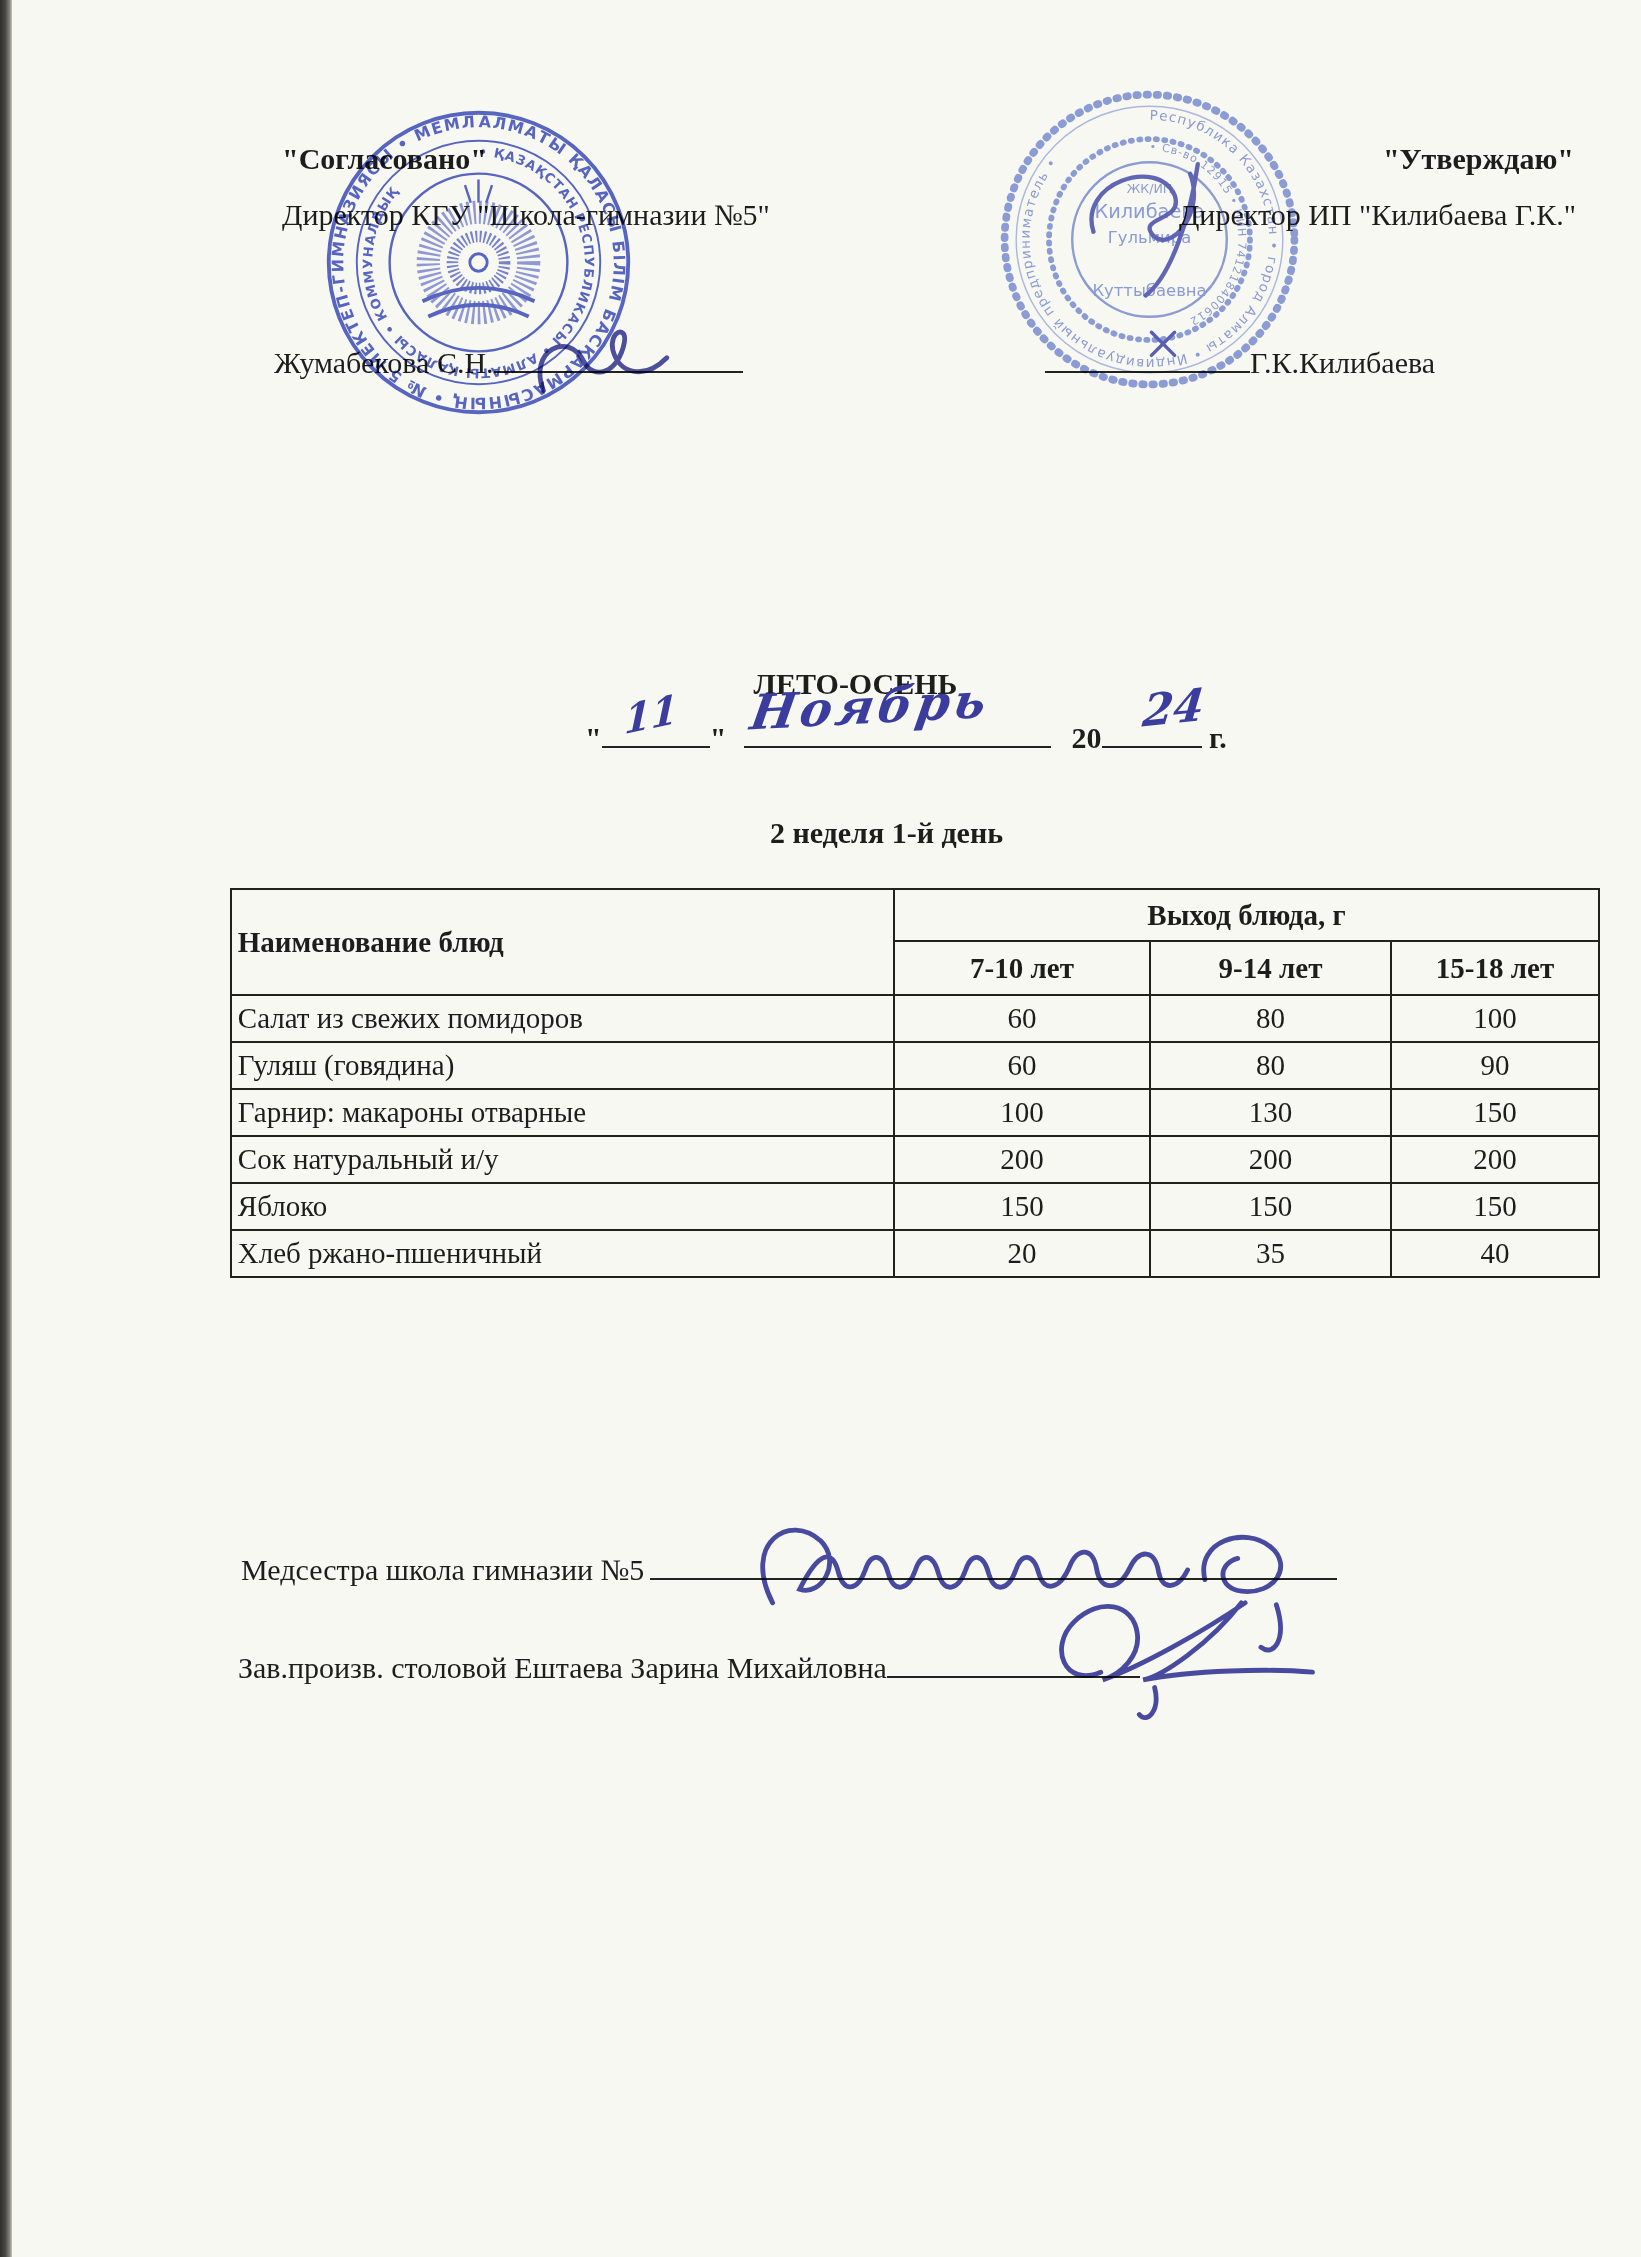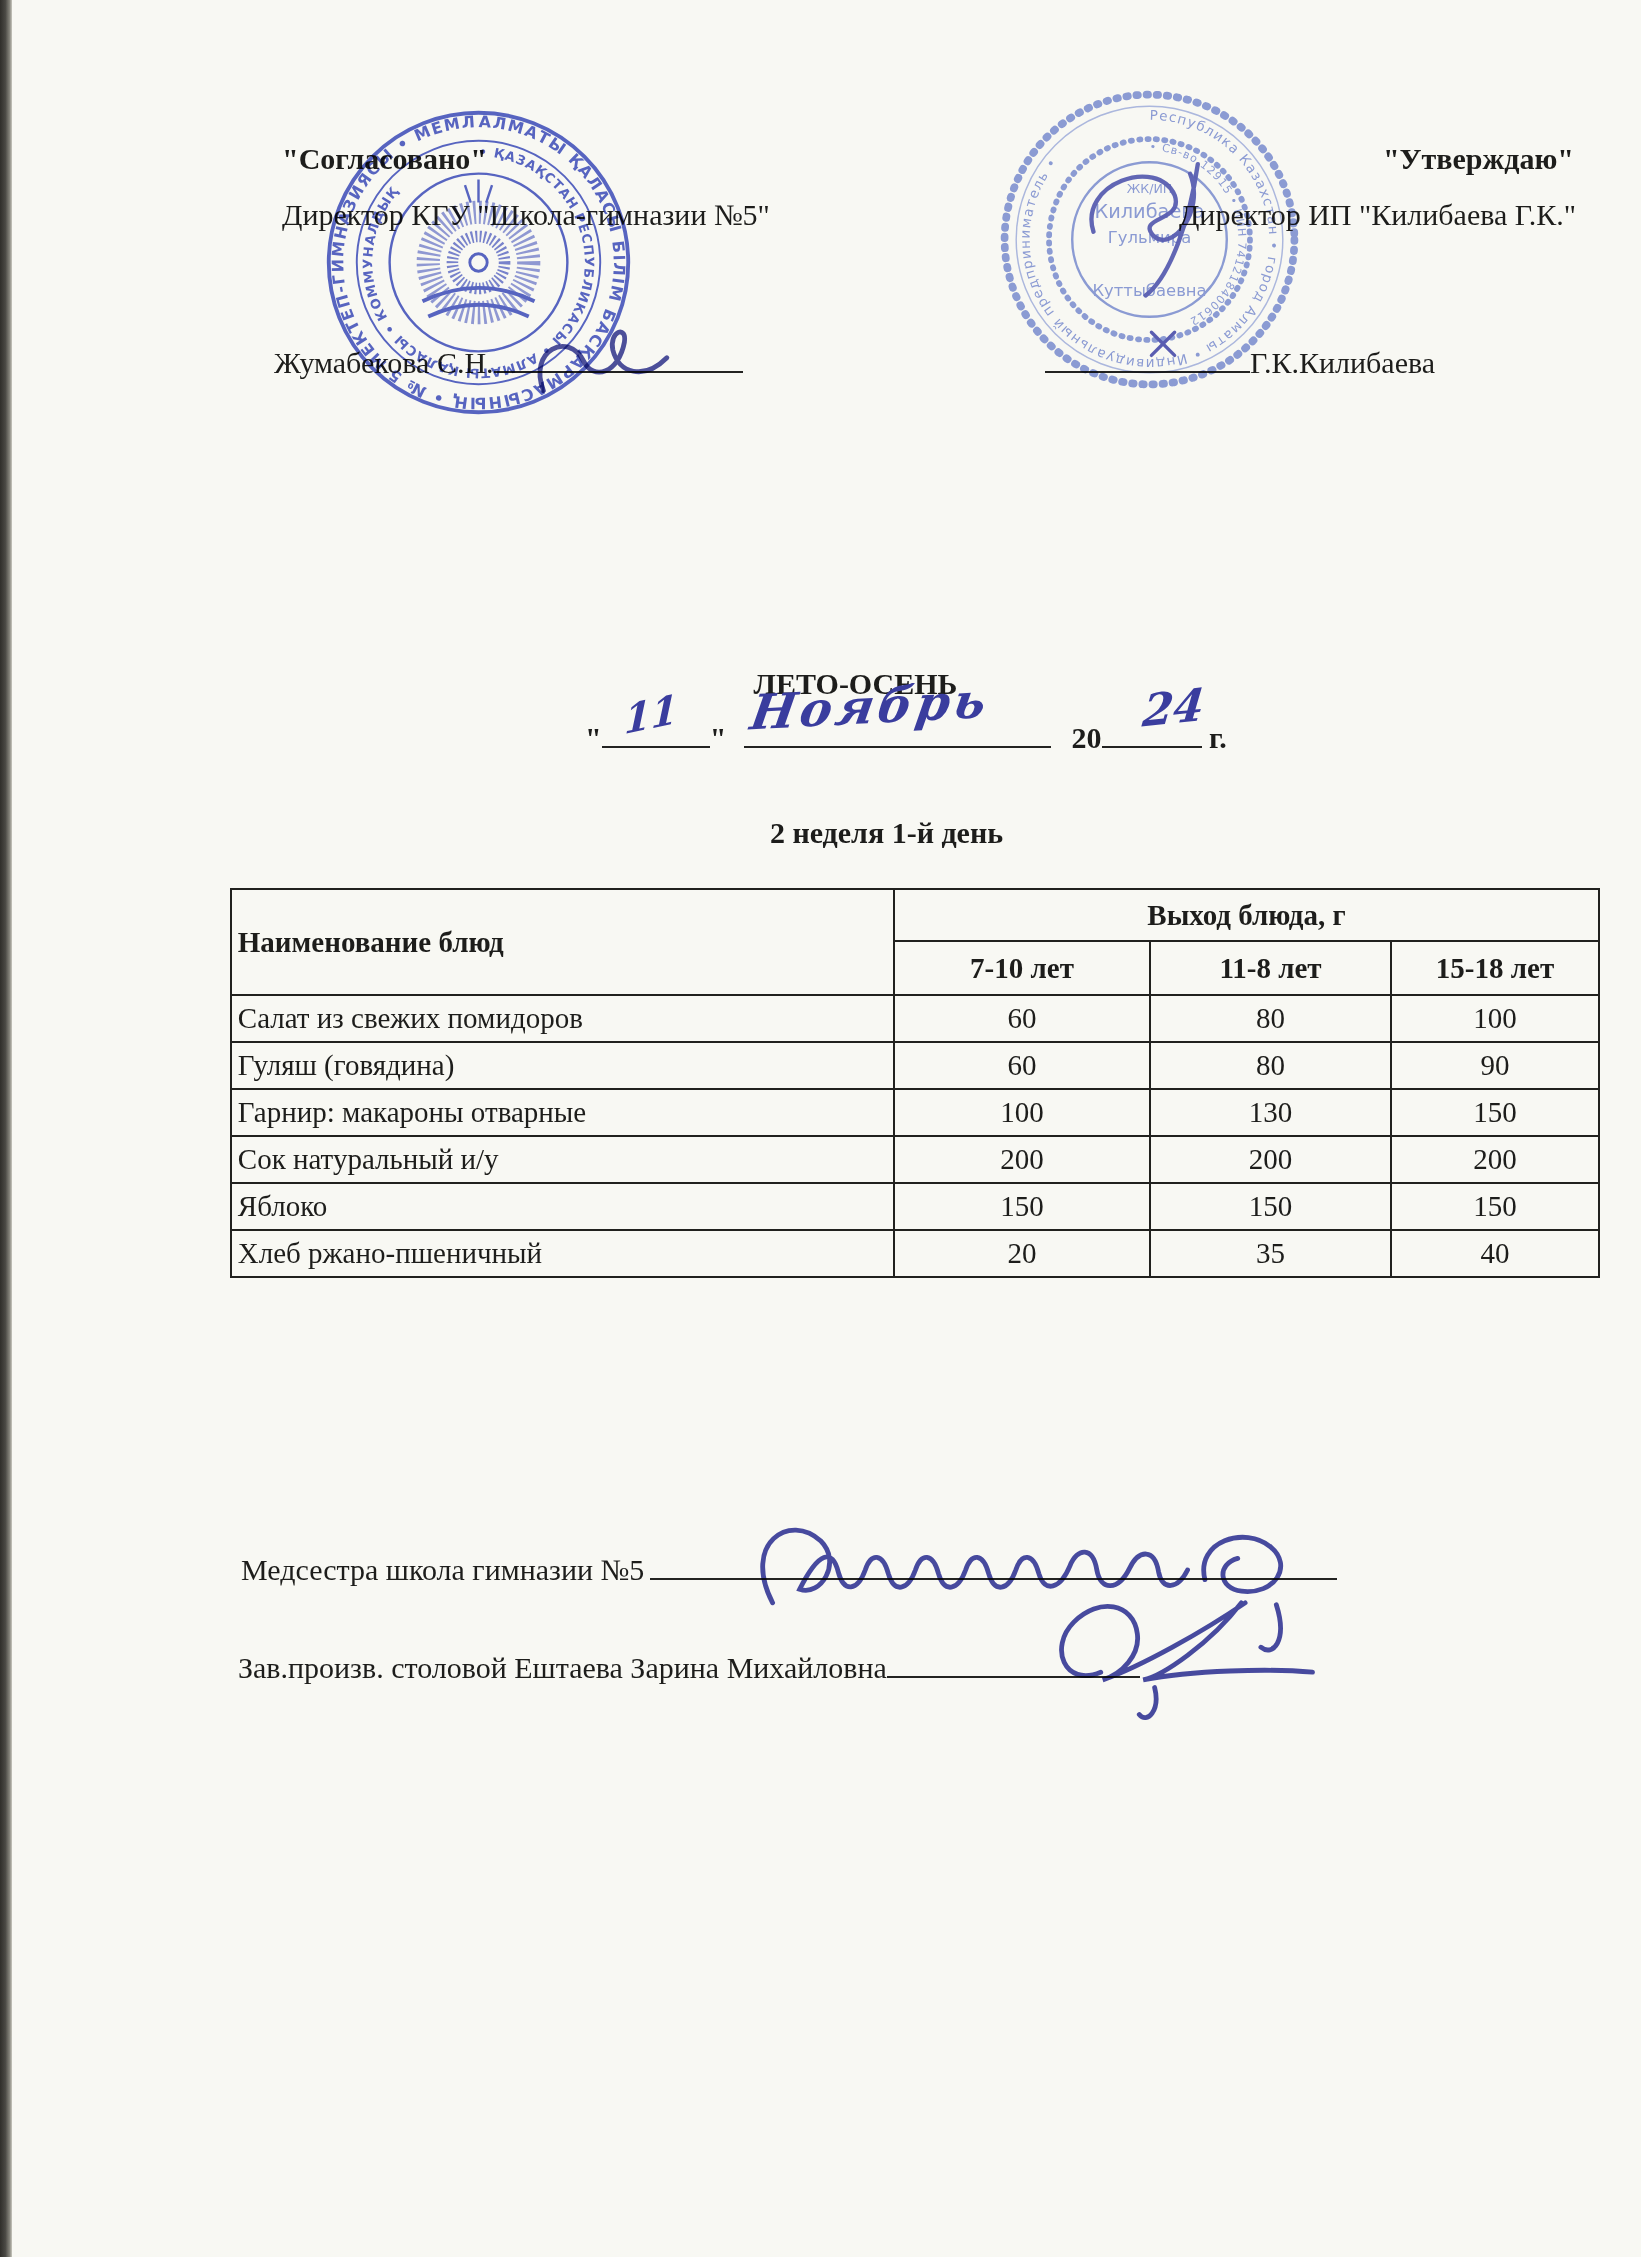--- a/index.html
+++ b/index.html
@@ -73,21 +73,21 @@
         <col style="width:241px">
         <col style="width:208px">
     </colgroup>
     <thead>
       <tr>
         <th rowspan="2" style="text-align:left; height:102px;">Наименование блюд</th>
         <th colspan="3" style="height:50px;">Выход блюда, г</th>
       </tr>
       <tr>
         <th style="height:52px;">7-10 лет</th>
-        <th>11-8 лет</th>
+        <th>9-14 лет</th>
         <th>15-18 лет</th>
       </tr>
     </thead>
     <tbody>
       <tr>
         <td class="name">Салат из свежих помидоров</td>
         <td class="val">60</td>
         <td class="val">80</td>
         <td class="val">100</td>
       </tr>

